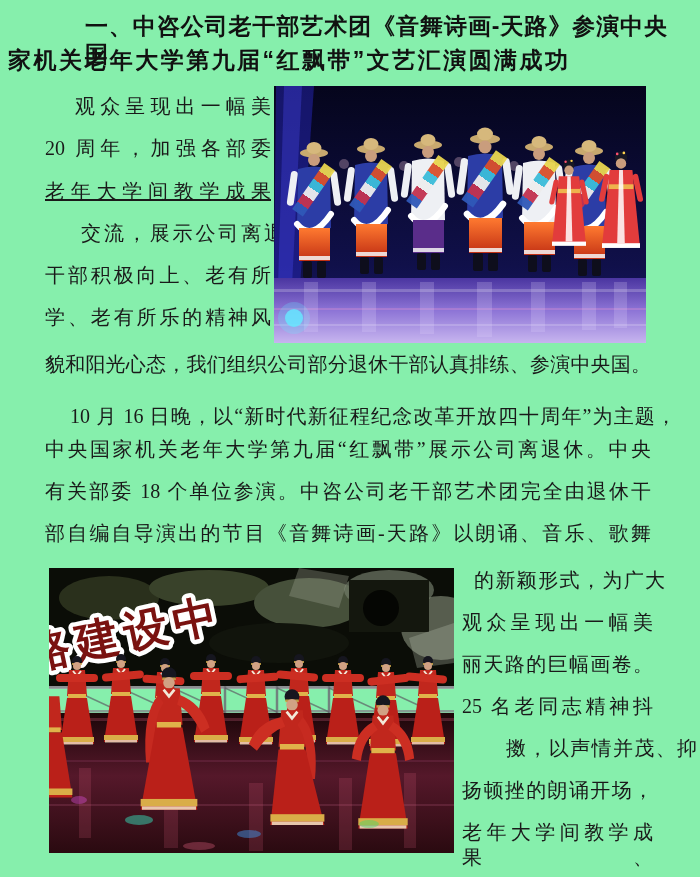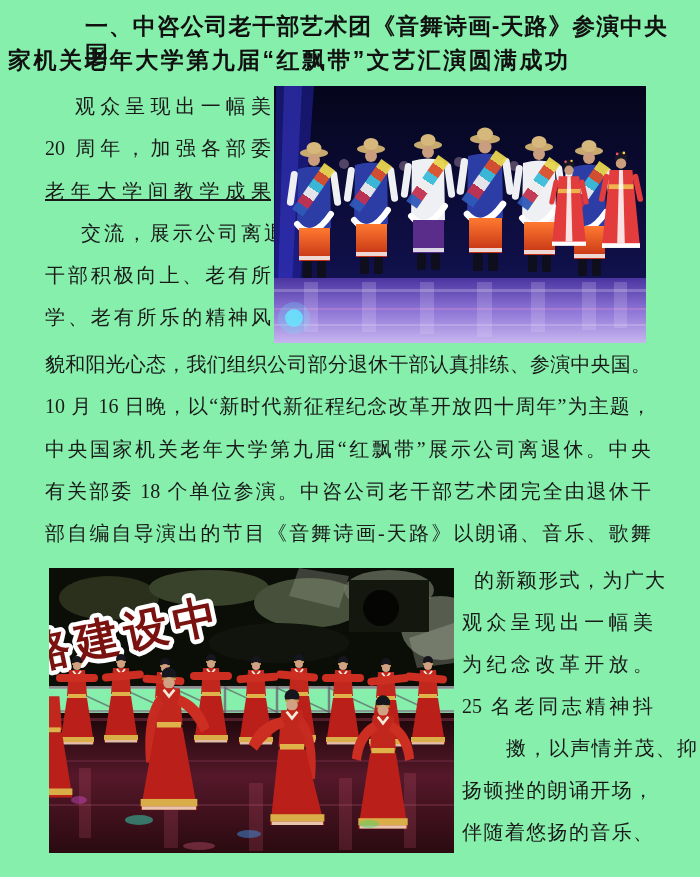--- a/index.html
+++ b/index.html
@@ -17,21 +17,21 @@
   .bline{
     position:absolute;font-size:20px;line-height:25px;color:#1a1a1a;
     text-align:justify;text-align-last:justify;box-sizing:border-box;
   }
   
   .lc{left:45px;width:226px;}
   .lc0{top:94px;padding-left:30px;}
   .lc1{top:136px;}.lc2{top:179px;text-decoration:underline;}.lc3{top:221px;margin-left:36px;}.lc4{top:263px;}.lc5{top:305px;}
   
   .fw{left:45px;width:606px;}
-  .fw0{top:352px;}.fw1{top:394px;}.fw2{top:437px;}.fw3{top:479px;}.fw4{top:521px;}
+  .fw0{top:352px;}.fw1{top:404px;margin-left:25px;}.fw2{top:437px;}.fw3{top:479px;}.fw4{top:521px;}
   
   .rc{left:462px;width:191px;}
   .rc0{top:568px;margin-left:12px;}.rc1{top:610px;}.rc2{top:652px;}.rc3{top:694px;}
   .rc4{top:736px;margin-left:44px;}.rc5{top:778px;}.rc6{top:820px;}
   .photo{position:absolute;overflow:hidden;line-height:0;}
   #photo1{left:274px;top:86px;width:372px;height:257px;}
   #photo2{left:49px;top:568px;width:405px;height:285px;}
   .callig-stroke{stroke:#ffffff;stroke-width:9px;fill:#ffffff;stroke-linejoin:round;
     font-family:"Liberation Sans","DejaVu Sans",sans-serif;font-weight:bold;font-size:44px;letter-spacing:6px;}
   .callig-fill{fill:#7a1210;
@@ -53,25 +53,25 @@
   <div class="bline lc lc5">学、老有所乐的精神风</div>
 
   <div class="bline fw fw0">貌和阳光心态，我们组织公司部分退休干部认真排练、参演中央国。</div>
   <div class="bline fw fw1">10 月 16 日晚，以“新时代新征程纪念改革开放四十周年”为主题，</div>
   <div class="bline fw fw2">中央国家机关老年大学第九届“红飘带”展示公司离退休。中央</div>
   <div class="bline fw fw3">有关部委 18 个单位参演。中咨公司老干部艺术团完全由退休干</div>
   <div class="bline fw fw4">部自编自导演出的节目《音舞诗画-天路》以朗诵、音乐、歌舞</div>
 
   <div class="bline rc rc0">的新颖形式，为广大</div>
   <div class="bline rc rc1">观众呈现出一幅美</div>
-  <div class="bline rc rc2">为纪念改革开放。</div>
+  <div class="bline rc rc2">丽天路的巨幅画卷。</div>
   <div class="bline rc rc3">25 名老同志精神抖</div>
   <div class="bline rc rc4">擞，以声情并茂、抑</div>
   <div class="bline rc rc5">扬顿挫的朗诵开场，</div>
-  <div class="bline rc rc6">伴随着悠扬的音乐、</div>
+  <div class="bline rc rc6">老年大学间教学成果、</div>
 
   <div id="photo1" class="photo">
     <svg width="372" height="257" viewBox="0 0 372 257" xmlns="http://www.w3.org/2000/svg">
       <defs>
         <linearGradient id="p1bg" x1="0" y1="0" x2="0" y2="1">
           <stop offset="0" stop-color="#05051c"></stop>
             <stop offset="0.7" stop-color="#10104a"></stop>
             <stop offset="1" stop-color="#1b1b6e"></stop>
         </linearGradient>
         <linearGradient id="p1floor" x1="0" y1="0" x2="0" y2="1">

